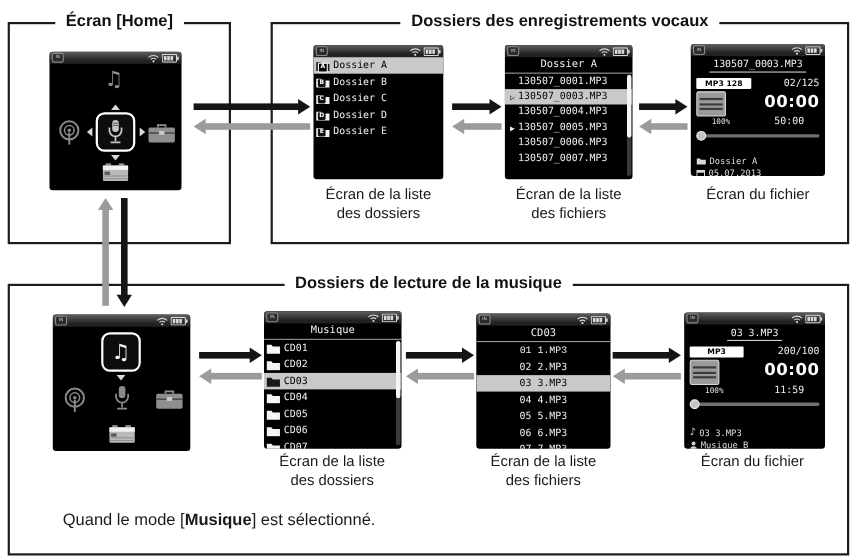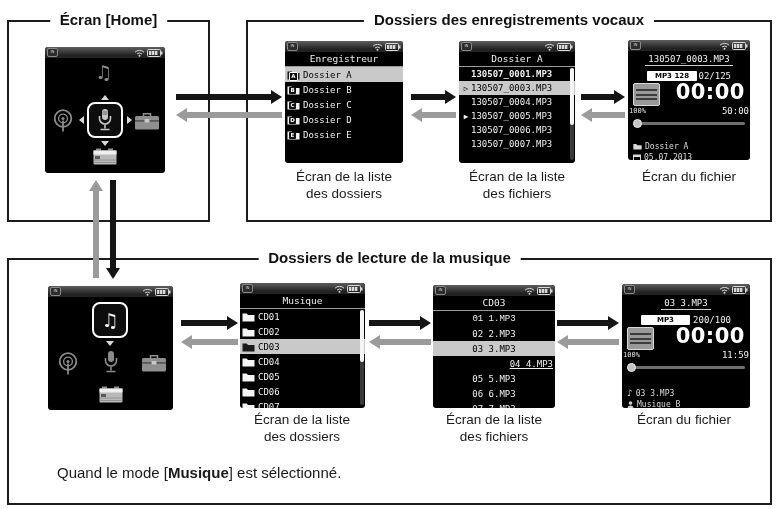--- a/index.html
+++ b/index.html
@@ -42,28 +42,28 @@
   .ficon .lt{position:absolute;left:2px;top:2px;width:7px;height:7px;background:#111;color:#fff;font-size:5.5px;line-height:7px;text-align:center;border-radius:1px;font-family:"DejaVu Sans",sans-serif;font-weight:bold;}
   .sel .ficon .fshape{fill:#1a1a1a;}
   .sel .ficon .lt{background:#000;border:0.5px solid #fff;}
   .marker{width:10px;font-size:7.5px;text-align:center;flex:0 0 auto;}
   .scroll{position:absolute;right:1px;top:27px;bottom:3px;width:4px;background:#3a3a3a;border-radius:2px;z-index:4;}
   .scroll .thumb{position:absolute;top:0;left:0;width:100%;height:60%;background:#f5f5f5;border-radius:2px;}
 
   
   .ptitle{text-align:center;font-size:9px;color:#f2f2f2;padding-top:3px;height:14px;}
   .ptitle span{border-bottom:1px solid #cfcfcf;padding:0 3px 1px;}
-  .prow1{display:flex;justify-content:space-between;align-items:center;padding:3px 19px 0;text-align:right;}
+  .prow1{display:flex;justify-content:space-between;align-items:center;padding:3px 5px 0;text-align:right;}
   .badge{background:#fff;color:#000;font-weight:bold;font-size:7px;line-height:10px;padding:0 8px;border-radius:1px;font-family:"DejaVu Sans",sans-serif;}
   .fpos{font-size:9px;color:#f0f0f0;}
   .prow2{display:flex;justify-content:space-between;align-items:flex-start;padding:2px 5px 0;}
   .speaker{width:21px;height:17px;background:#9a9a9a;border:1px solid #d8d8d8;border-radius:2px;display:flex;flex-direction:column;justify-content:space-evenly;padding:2px 2px;}
   .speaker i{display:block;height:2px;background:#3c3c3c;}
-  .bigtime{font-size:21px;font-weight:bold;color:#fff;font-family:"DejaVu Sans",sans-serif;line-height:18px;letter-spacing:0.5px;}
-  .prow3{display:flex;justify-content:space-between;align-items:center;padding:0 1px;}
+  .bigtime{font-size:15px;font-weight:bold;color:#fff;font-family:"DejaVu Sans",sans-serif;line-height:18px;letter-spacing:0.5px;}
+  .prow3{display:flex;justify-content:space-between;align-items:center;padding:0 19px;}
   .speed{font-size:7px;color:#e0e0e0;}
   .rem{font-size:9px;color:#f0f0f0;}
   .slider{position:relative;margin:3px 5px 0;height:9px;}
   .slider .track{position:absolute;left:0;right:0;top:3px;height:3px;background:#6f6f6f;border-radius:2px;}
   .slider .knob{position:absolute;left:0;top:0;width:9px;height:9px;border-radius:50%;background:#c4c4c4;border:1px solid #eee;box-sizing:border-box;}
   .pinfo{padding:0 5px;}
   .iline{display:flex;align-items:center;gap:3px;height:11px;font-size:8px;color:#dcdcdc;white-space:nowrap;}
   .note-glyph{font-size:9px;line-height:9px;color:#dcdcdc;font-family:"DejaVu Sans",sans-serif;}
 
   
@@ -172,21 +172,20 @@
           </svg>
         <svg width="16" height="8" viewBox="0 0 16 8">
             <rect x="0.5" y="0.5" width="13" height="7" rx="1" fill="none" stroke="#d8d8d8"></rect>
             <rect x="2" y="2" width="2.4" height="4" fill="#d8d8d8"></rect>
             <rect x="5" y="2" width="2.4" height="4" fill="#d8d8d8"></rect>
             <rect x="8" y="2" width="2.4" height="4" fill="#d8d8d8"></rect>
             <rect x="14" y="2.5" width="1.5" height="3" fill="#d8d8d8"></rect>
           </svg>
       </span>
     </div>
-    <div class="list-title">Enregistreur</div>
     <div class="lrow sel" style="height:15px;">
       <span class="ficon">
           <svg width="13" height="10" viewBox="0 0 13 10">
             <path class="fshape" d="M0.5 1.5 h4.2 l1.3 1.6 h6.5 v6.4 h-12 z" fill="#f4f4f4"></path>
           </svg>
           <span class="lt">A</span>
         </span>
       <span>Dossier A</span>
     </div>
     <div class="lrow" style="height:15px;">
@@ -239,21 +238,21 @@
         <svg width="16" height="8" viewBox="0 0 16 8">
             <rect x="0.5" y="0.5" width="13" height="7" rx="1" fill="none" stroke="#d8d8d8"></rect>
             <rect x="2" y="2" width="2.4" height="4" fill="#d8d8d8"></rect>
             <rect x="5" y="2" width="2.4" height="4" fill="#d8d8d8"></rect>
             <rect x="8" y="2" width="2.4" height="4" fill="#d8d8d8"></rect>
             <rect x="14" y="2.5" width="1.5" height="3" fill="#d8d8d8"></rect>
           </svg>
       </span>
     </div>
     <div class="list-title">Dossier A</div>
-    <div class="lrow" style="height:14px;font-weight:bold;">
+    <div class="lrow" style="height:14px;">
         <span class="marker"></span>
         <span>130507_0001.MP3</span>
       </div>
     <div class="lrow sel" style="height:14px;">
         <span class="marker">▷</span>
         <span>130507_0003.MP3</span>
       </div>
     <div class="lrow" style="height:14px;">
         <span class="marker"></span>
         <span>130507_0004.MP3</span>
@@ -493,21 +492,21 @@
     <div class="list-title">CD03</div>
     <div class="lrow" style="height:15px;justify-content:center;font-family:Liberation Mono, monospace;">
         <span>01 1.MP3</span>
       </div>
     <div class="lrow" style="height:15px;justify-content:center;">
         <span>02 2.MP3</span>
       </div>
     <div class="lrow sel" style="height:15px;justify-content:center;">
         <span>03 3.MP3</span>
       </div>
-    <div class="lrow" style="height:15px;justify-content:flex-end;text-decoration:underline;">
+    <div class="lrow" style="height:15px;justify-content:center;">
         <span>04 4.MP3</span>
       </div>
     <div class="lrow" style="height:15px;justify-content:center;">
         <span>05 5.MP3</span>
       </div>
     <div class="lrow" style="height:15px;justify-content:center;">
         <span>06 6.MP3</span>
       </div>
     <div class="lrow" style="height:15px;justify-content:center;">
         <span>07 7.MP3</span>

